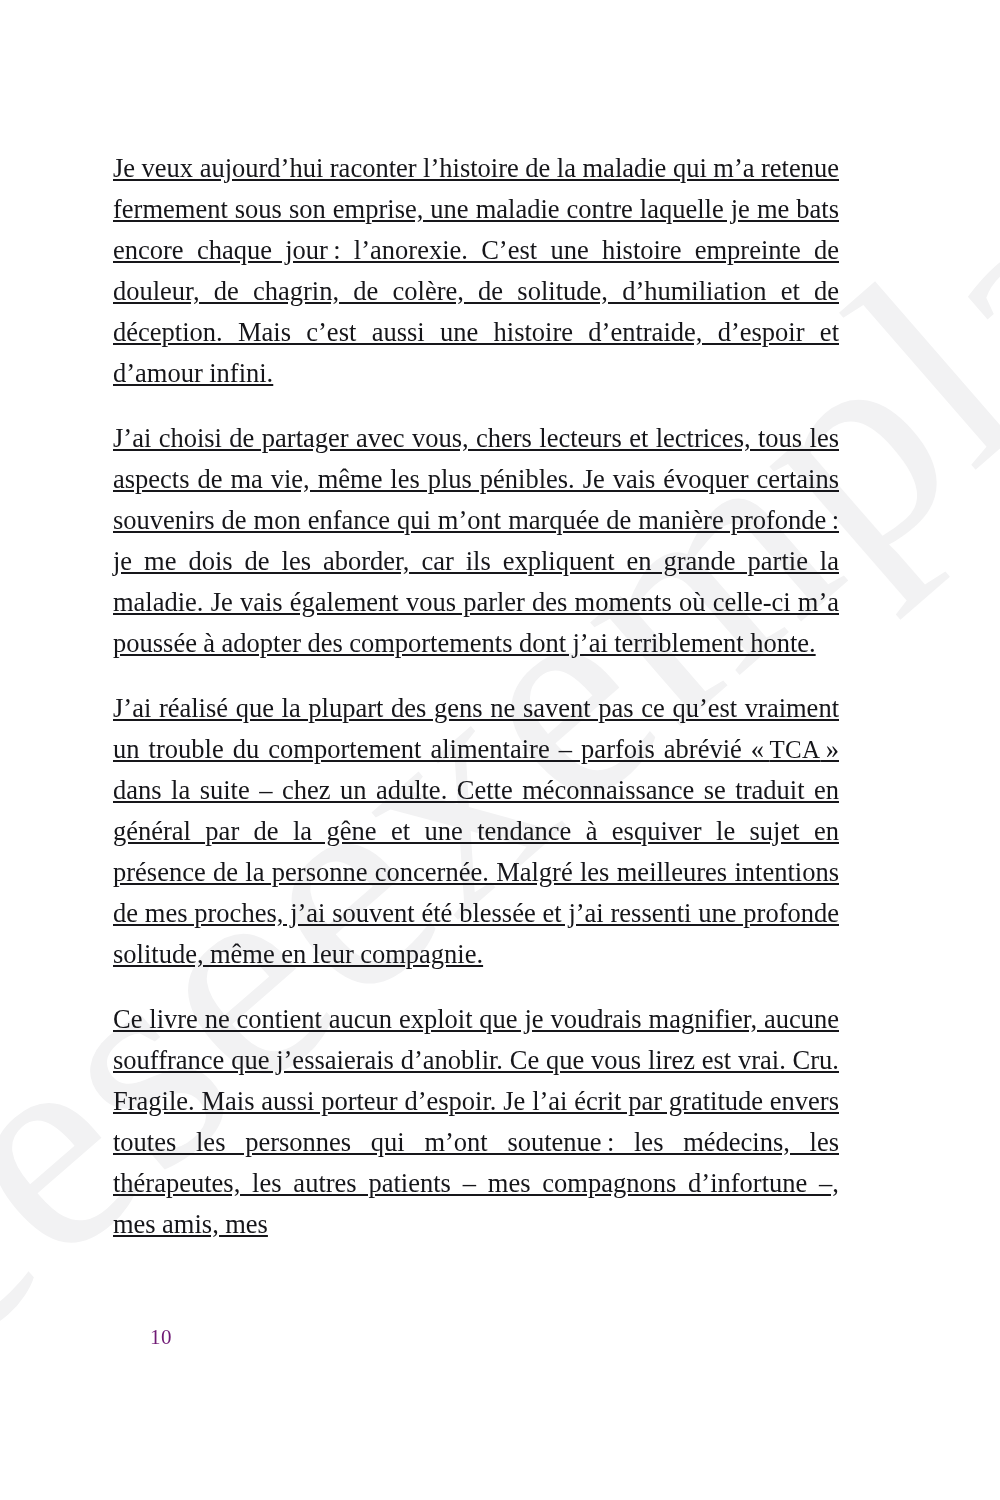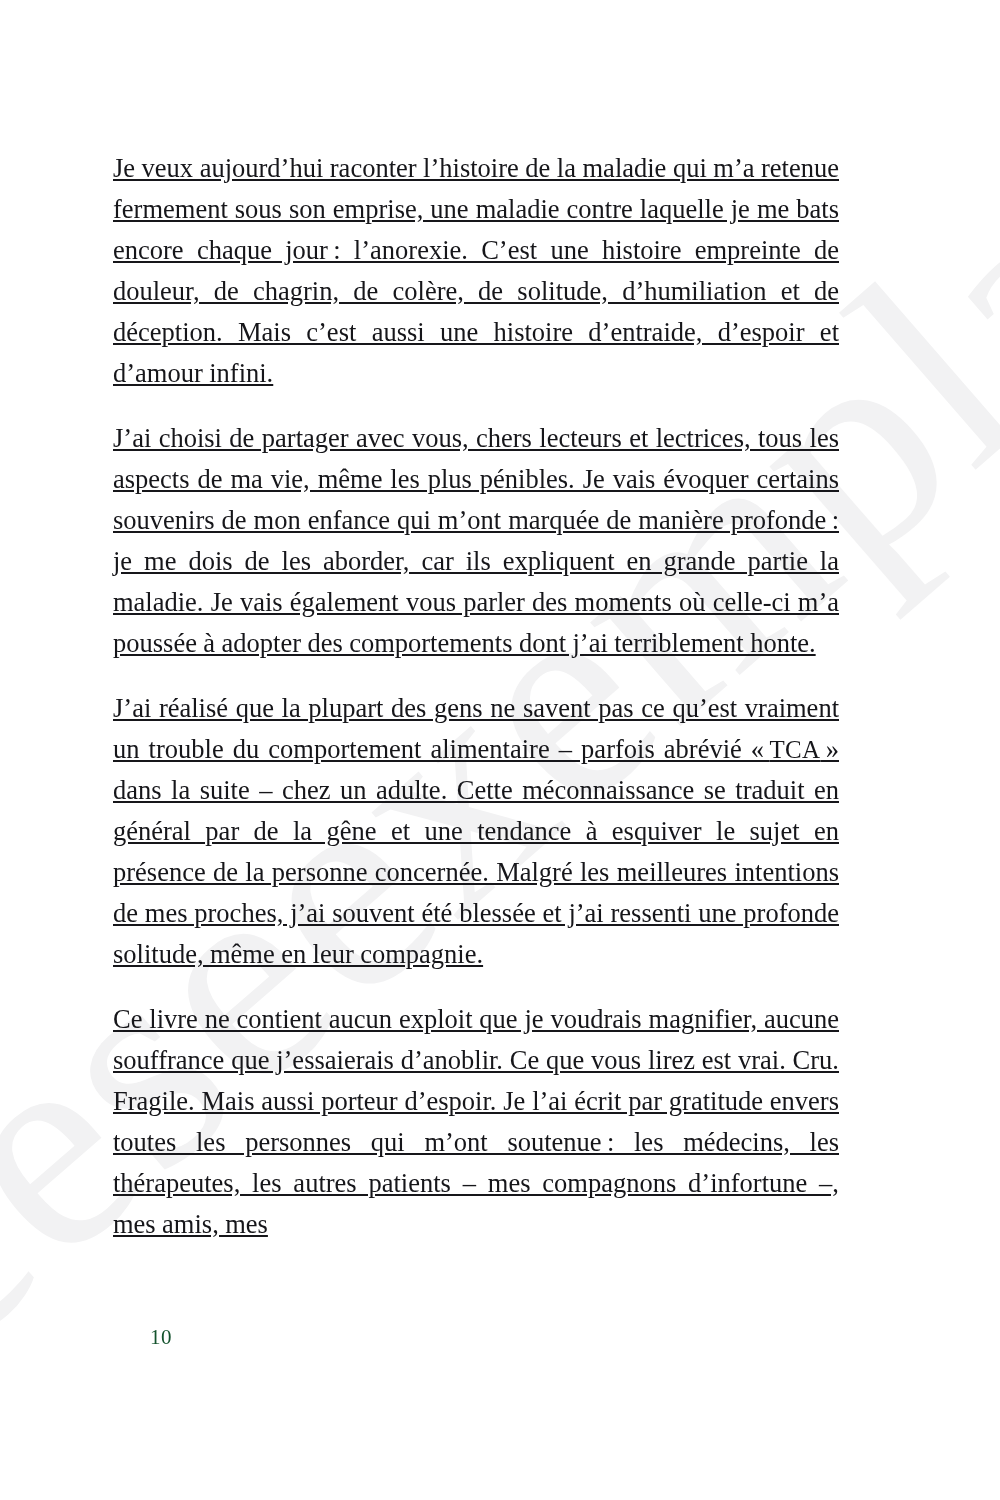--- a/index.html
+++ b/index.html
@@ -104,15 +104,15 @@
     <p class="para" style="color: rgb(22, 22, 26);">Je veux aujourd’hui raconter l’histoire de la maladie qui m’a retenue fermement sous son emprise, une maladie contre laquelle je me bats encore chaque jour : l’anorexie. C’est une histoire empreinte de douleur, de chagrin, de colère, de solitude, d’humiliation et de déception. Mais c’est aussi une histoire d’entraide, d’espoir et d’amour infini.</p>
 
     <p class="para" style="color: rgb(22, 22, 26);">J’ai choisi de partager avec vous, chers lecteurs et lectrices, tous les aspects de ma vie, même les plus pénibles. Je vais évoquer certains souvenirs de mon enfance qui m’ont marquée de manière profonde : je me dois de les aborder, car ils expliquent en grande partie la maladie. Je vais également vous parler des moments où celle-ci m’a poussée à adopter des comportements dont j’ai terriblement honte.</p>
 
     <p class="para" style="color: rgb(22, 22, 26);"><span>J’ai réalisé que la plupart des gens ne savent pas ce qu’est vraiment un trouble du comportement alimentaire – parfois abrévié « </span><span class="smallcaps">TCA</span><span> » dans la suite – chez un adulte. Cette méconnaissance se traduit en général par de la gêne et une tendance à esquiver le sujet en présence de la personne concernée. Malgré les meilleures intentions de mes proches, j’ai souvent été blessée et j’ai ressenti une profonde solitude, même en leur compagnie.</span></p>
 
     <p class="para last-line-left" style="color: rgb(22, 22, 26);">Ce livre ne contient aucun exploit que je voudrais magnifier, aucune souffrance que j’essaierais d’anoblir. Ce que vous lirez est vrai. Cru. Fragile. Mais aussi porteur d’espoir. Je l’ai écrit par gratitude envers toutes les personnes qui m’ont soutenue : les médecins, les thérapeutes, les autres patients – mes compagnons d’infortune –, mes amis, mes</p>
 
   </div>
 
-  <div class="folio" style="color: #14532d;">10</div>
+  <div class="folio" style="color: #701a75;">10</div>
 
 </div>
 
 </body></html>

